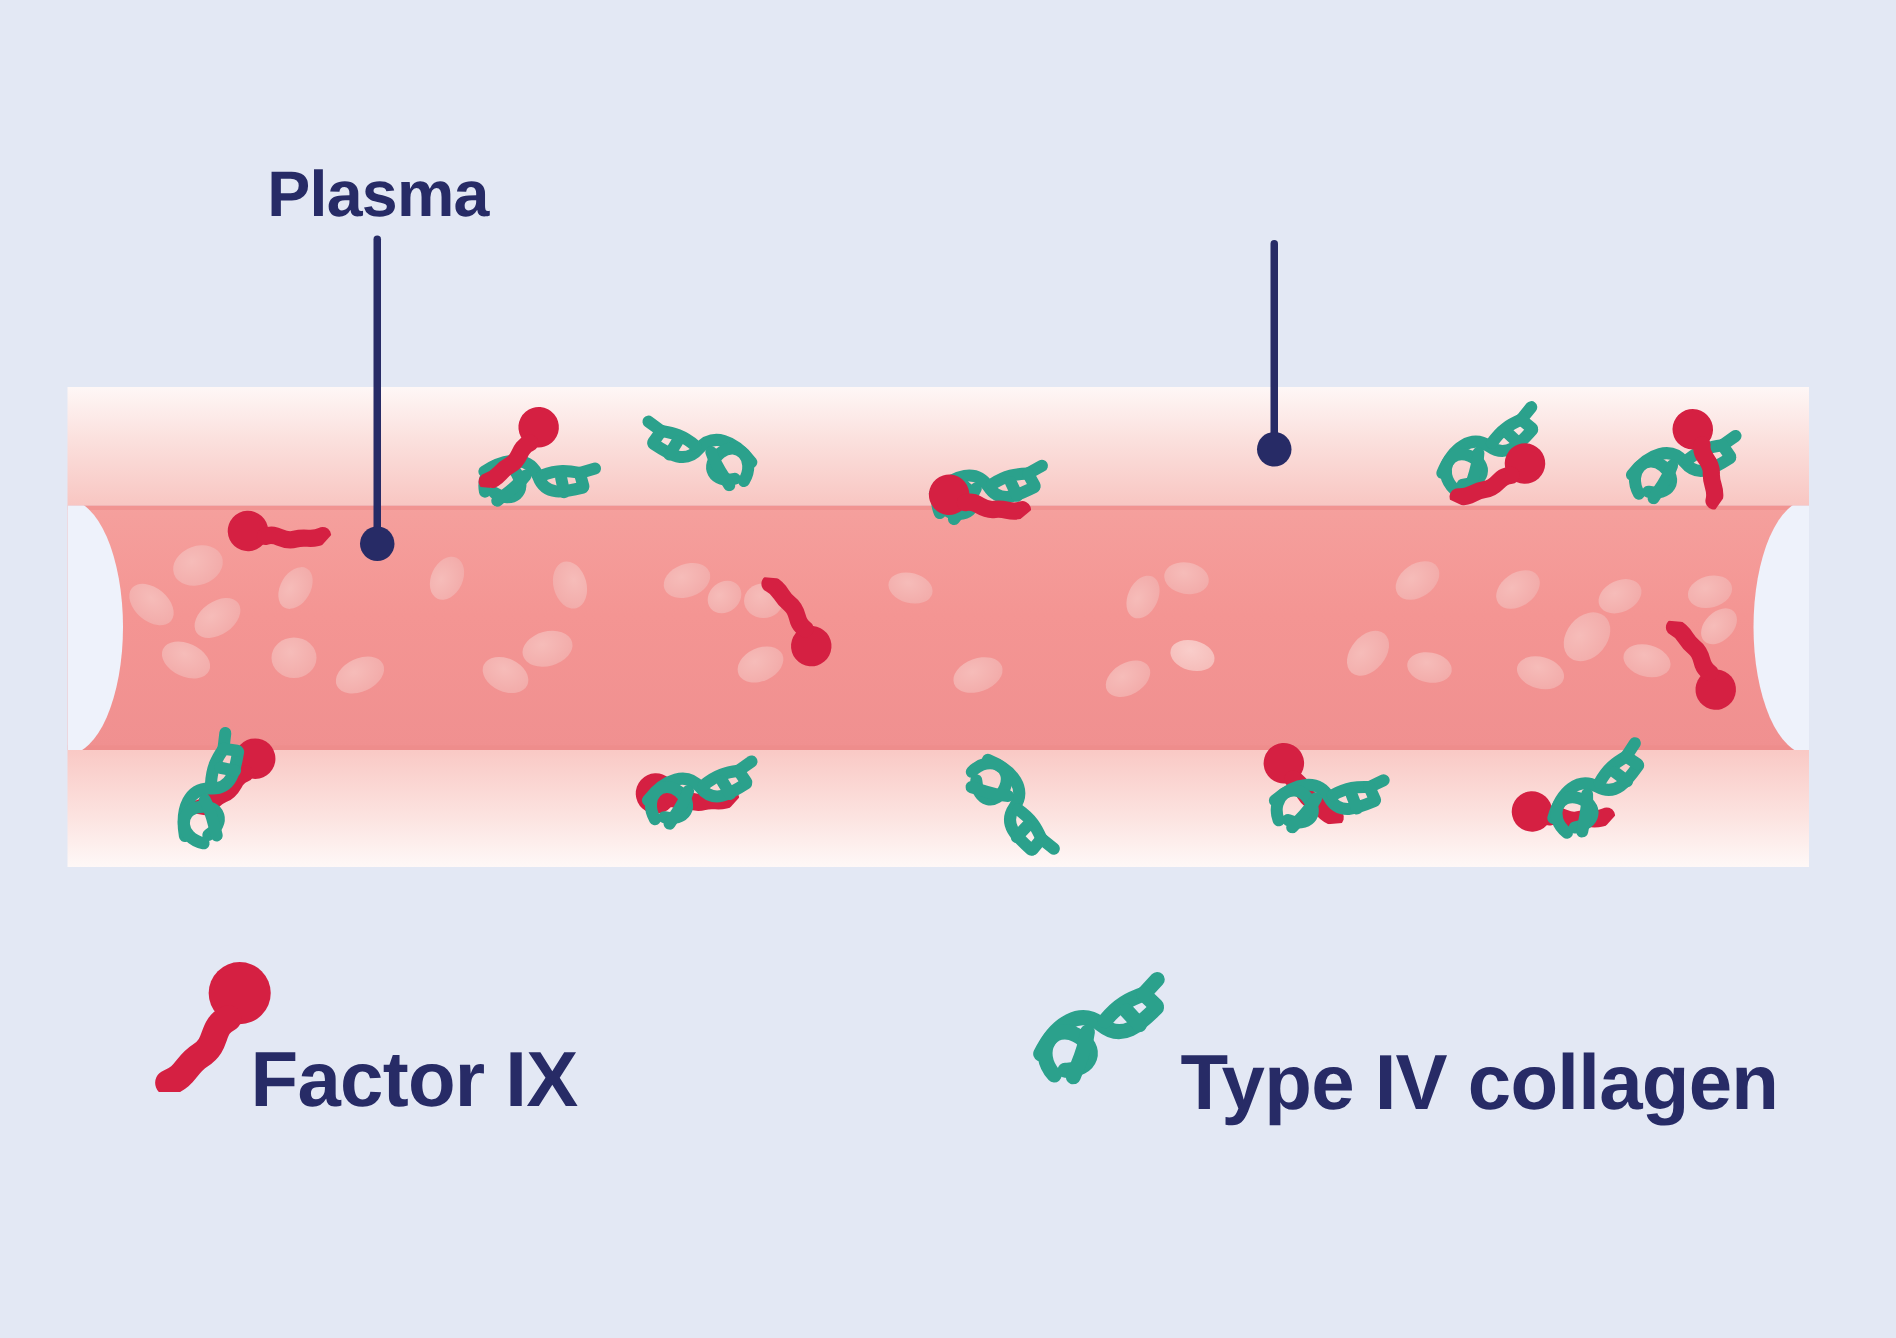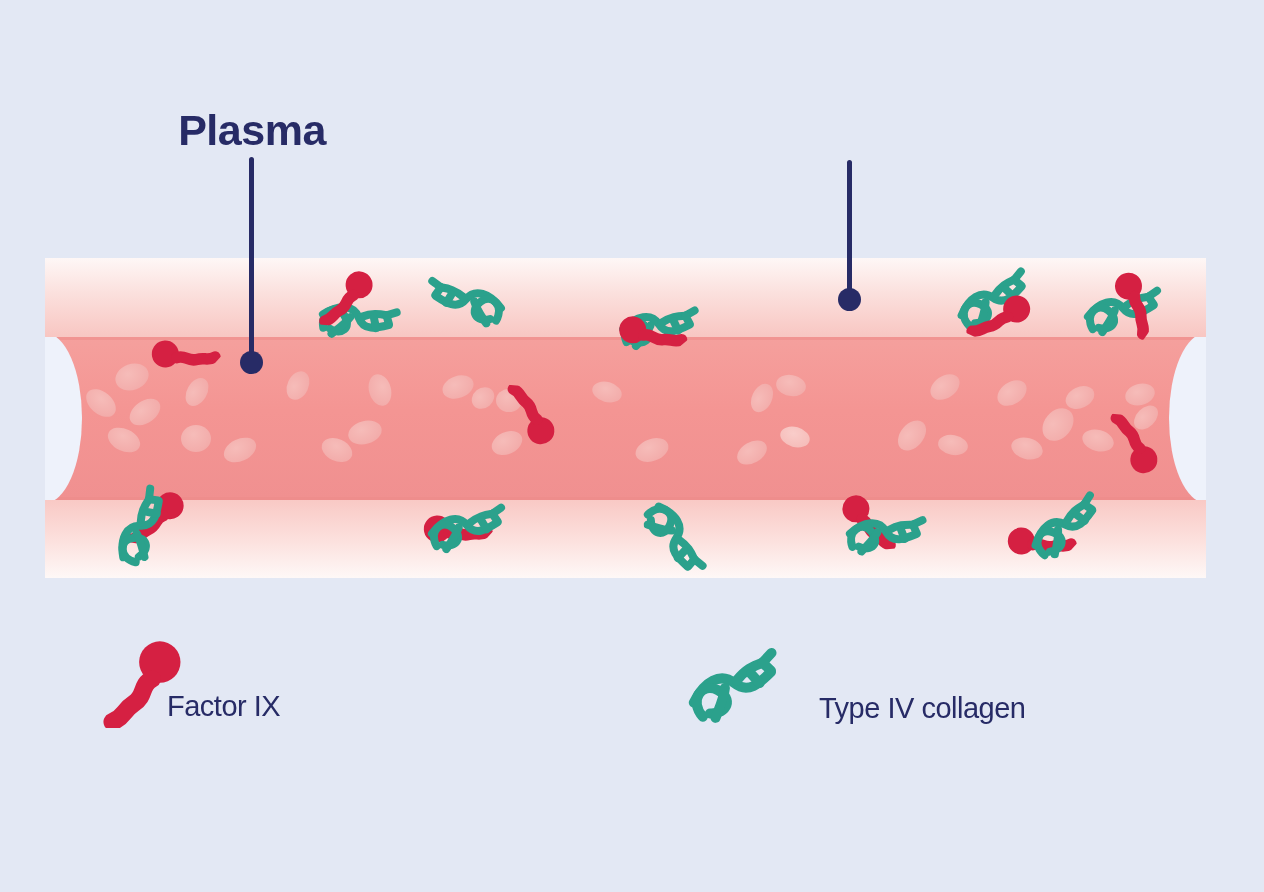--- a/index.html
+++ b/index.html
@@ -66,25 +66,25 @@
     background:radial-gradient(ellipse at 42% 35%, #f9cdca 0%, #f6bebb 70%, #f5b7b4 100%);
   }
 
   
   #molecule-layer{position:absolute;left:0;top:0;width:100%;height:100%;z-index:3;pointer-events:none;}
   .molecule{position:absolute;}
   .molecule svg{display:block;overflow:visible;}
 
   
   .legend-label{
-    position:absolute;color:#272b66;font-weight:400;letter-spacing:-0.5px;
-    font-size:29px;white-space:nowrap;z-index:6;
+    position:absolute;color:#272b66;font-weight:700;letter-spacing:-0.5px;
+    font-size:52px;white-space:nowrap;z-index:6;
   }
   .legend-label-factor{left:167px;top:690px;}
-  .legend-label-collagen{left:787px;top:692px;margin-left:32px;}
+  .legend-label-collagen{left:787px;top:692px;}
   .legend-icon{position:absolute;z-index:6;overflow:visible;}
   .legend-icon-factor{left:100px;top:636px;width:92px;height:92px;}
   .legend-icon-collagen{left:682px;top:646px;width:100px;height:75px;transform:rotate(-6deg);}
 
   .defs-holder{position:absolute;width:0;height:0;overflow:hidden;}
 </style>
 </head>
 <body>
 
 <svg class="defs-holder" aria-hidden="true">

